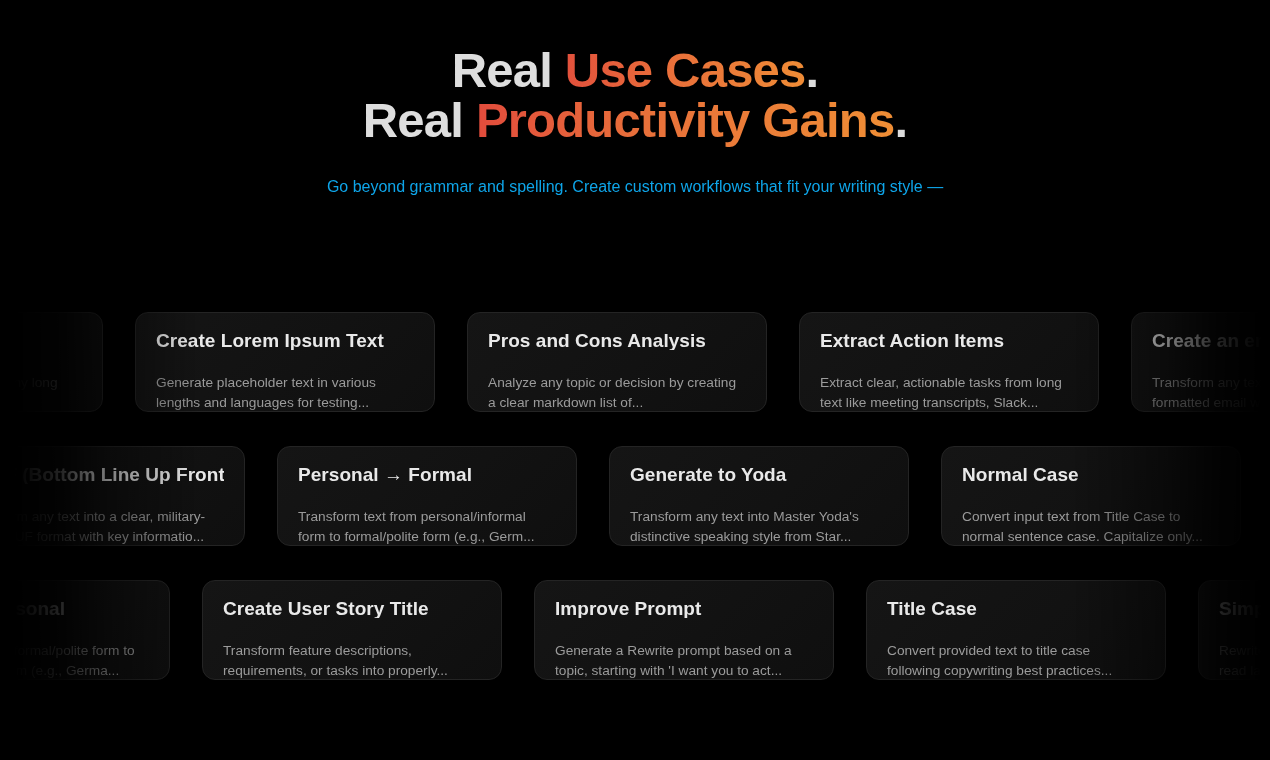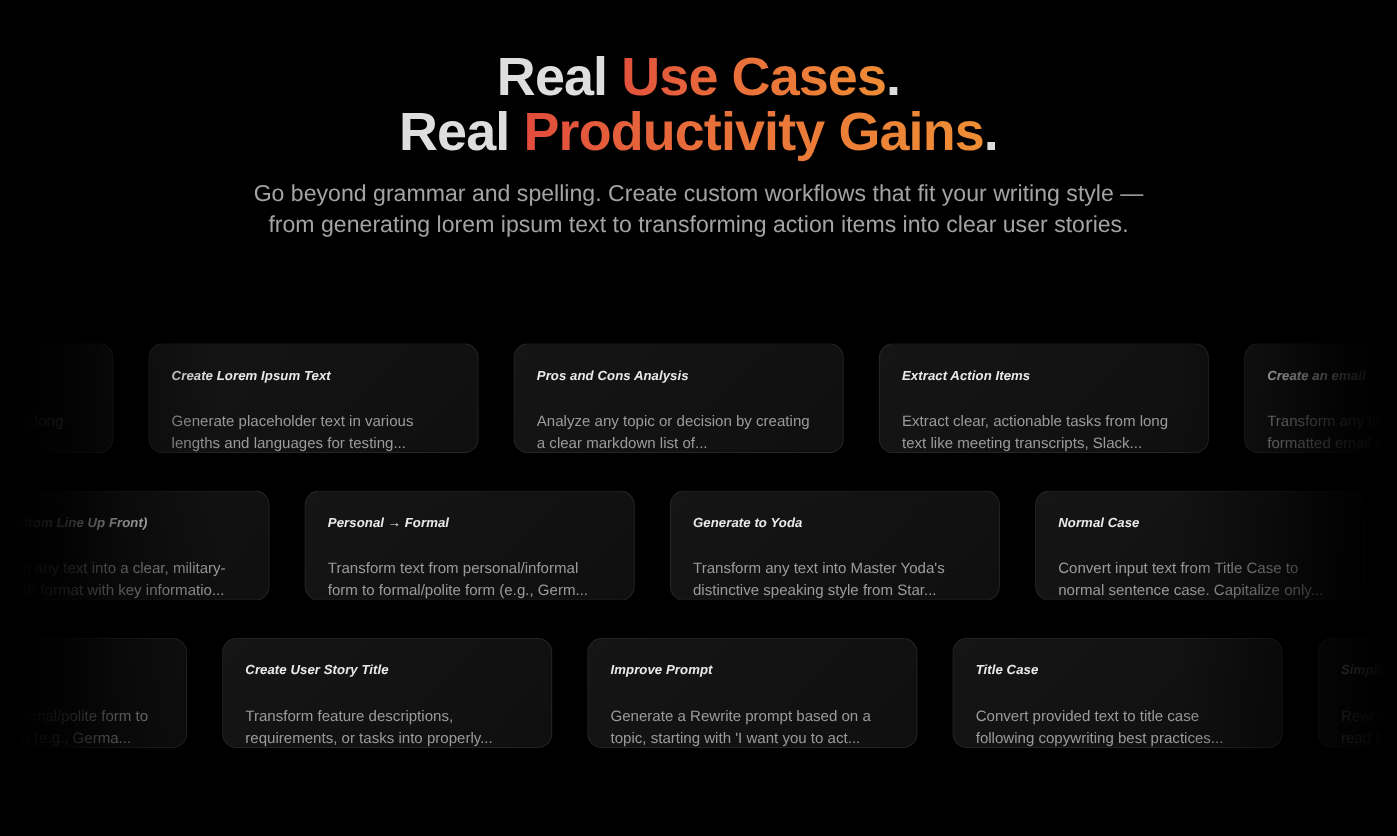--- a/index.html
+++ b/index.html
@@ -53,24 +53,24 @@
   .grad2 {
     background-image: linear-gradient(90deg, #e24c3c 0%, #e8703a 40%, #ef8e35 100%);
     -webkit-background-clip: text;
     background-clip: text;
     color: transparent;
     -webkit-text-fill-color: transparent;
   }
   .dot-white { color: #dcdcdc; }
 
   .subtitle {
-    margin-top: 18px;
-    font-size: 21px;
+    margin-top: 28px;
+    font-size: 16px;
     line-height: 28px;
-    color: #a3a3a3;
+    color: #0ea5e9;
     font-weight: 400;
   }
   .subtitle .sline { display: block; }
 
   
   .rows {
     position: absolute;
     top: 312px;
     left: 0;
     width: 1270px;
@@ -115,28 +115,27 @@
     width: 300px;
     height: 100px;
     background: linear-gradient(135deg, #151515 0%, #121212 55%, #0f0f0f 100%);
     border: 1px solid #242424;
     border-radius: 13px;
     padding: 19px 20px 0 20px;
     overflow: hidden;
   }
 
   .card-title {
-    font-size: 12px;
+    font-size: 19px;
     line-height: 18px;
     font-weight: 700;
     color: #e9e9e9;
     letter-spacing: 0.05px;
     white-space: nowrap;
     overflow: hidden;
-    font-style: italic;
   }
 
   .card-desc {
     margin-top: 23px;
     font-size: 13.7px;
     line-height: 20px;
     color: #9b9b9b;
     font-weight: 400;
     overflow: hidden;
     max-height: 41px;
@@ -148,21 +147,20 @@
 <div class="page">
 
   <section class="hero">
     <h1 class="headline">
       <span class="line"><span class="hl-white">Real </span><span class="grad">Use Cases</span><span class="dot-white">.</span></span>
       <span class="line"><span class="hl-white">Real </span><span class="grad2">Productivity Gains</span><span class="dot-white">.</span></span>
     </h1>
 
     <p class="subtitle">
       <span class="sline">Go beyond grammar and spelling. Create custom workflows that fit your writing style —</span>
-      <span class="sline">from generating lorem ipsum text to transforming action items into clear user stories.</span>
     </p>
   </section>
 
   <section class="rows">
 
     <div class="row-wrap row-1">
       <div class="row-track">
         <div class="card">
           <div class="card-title">Summarize Text</div>
           <div class="card-desc">Create a concise summary of any long text while keeping key...</div>

